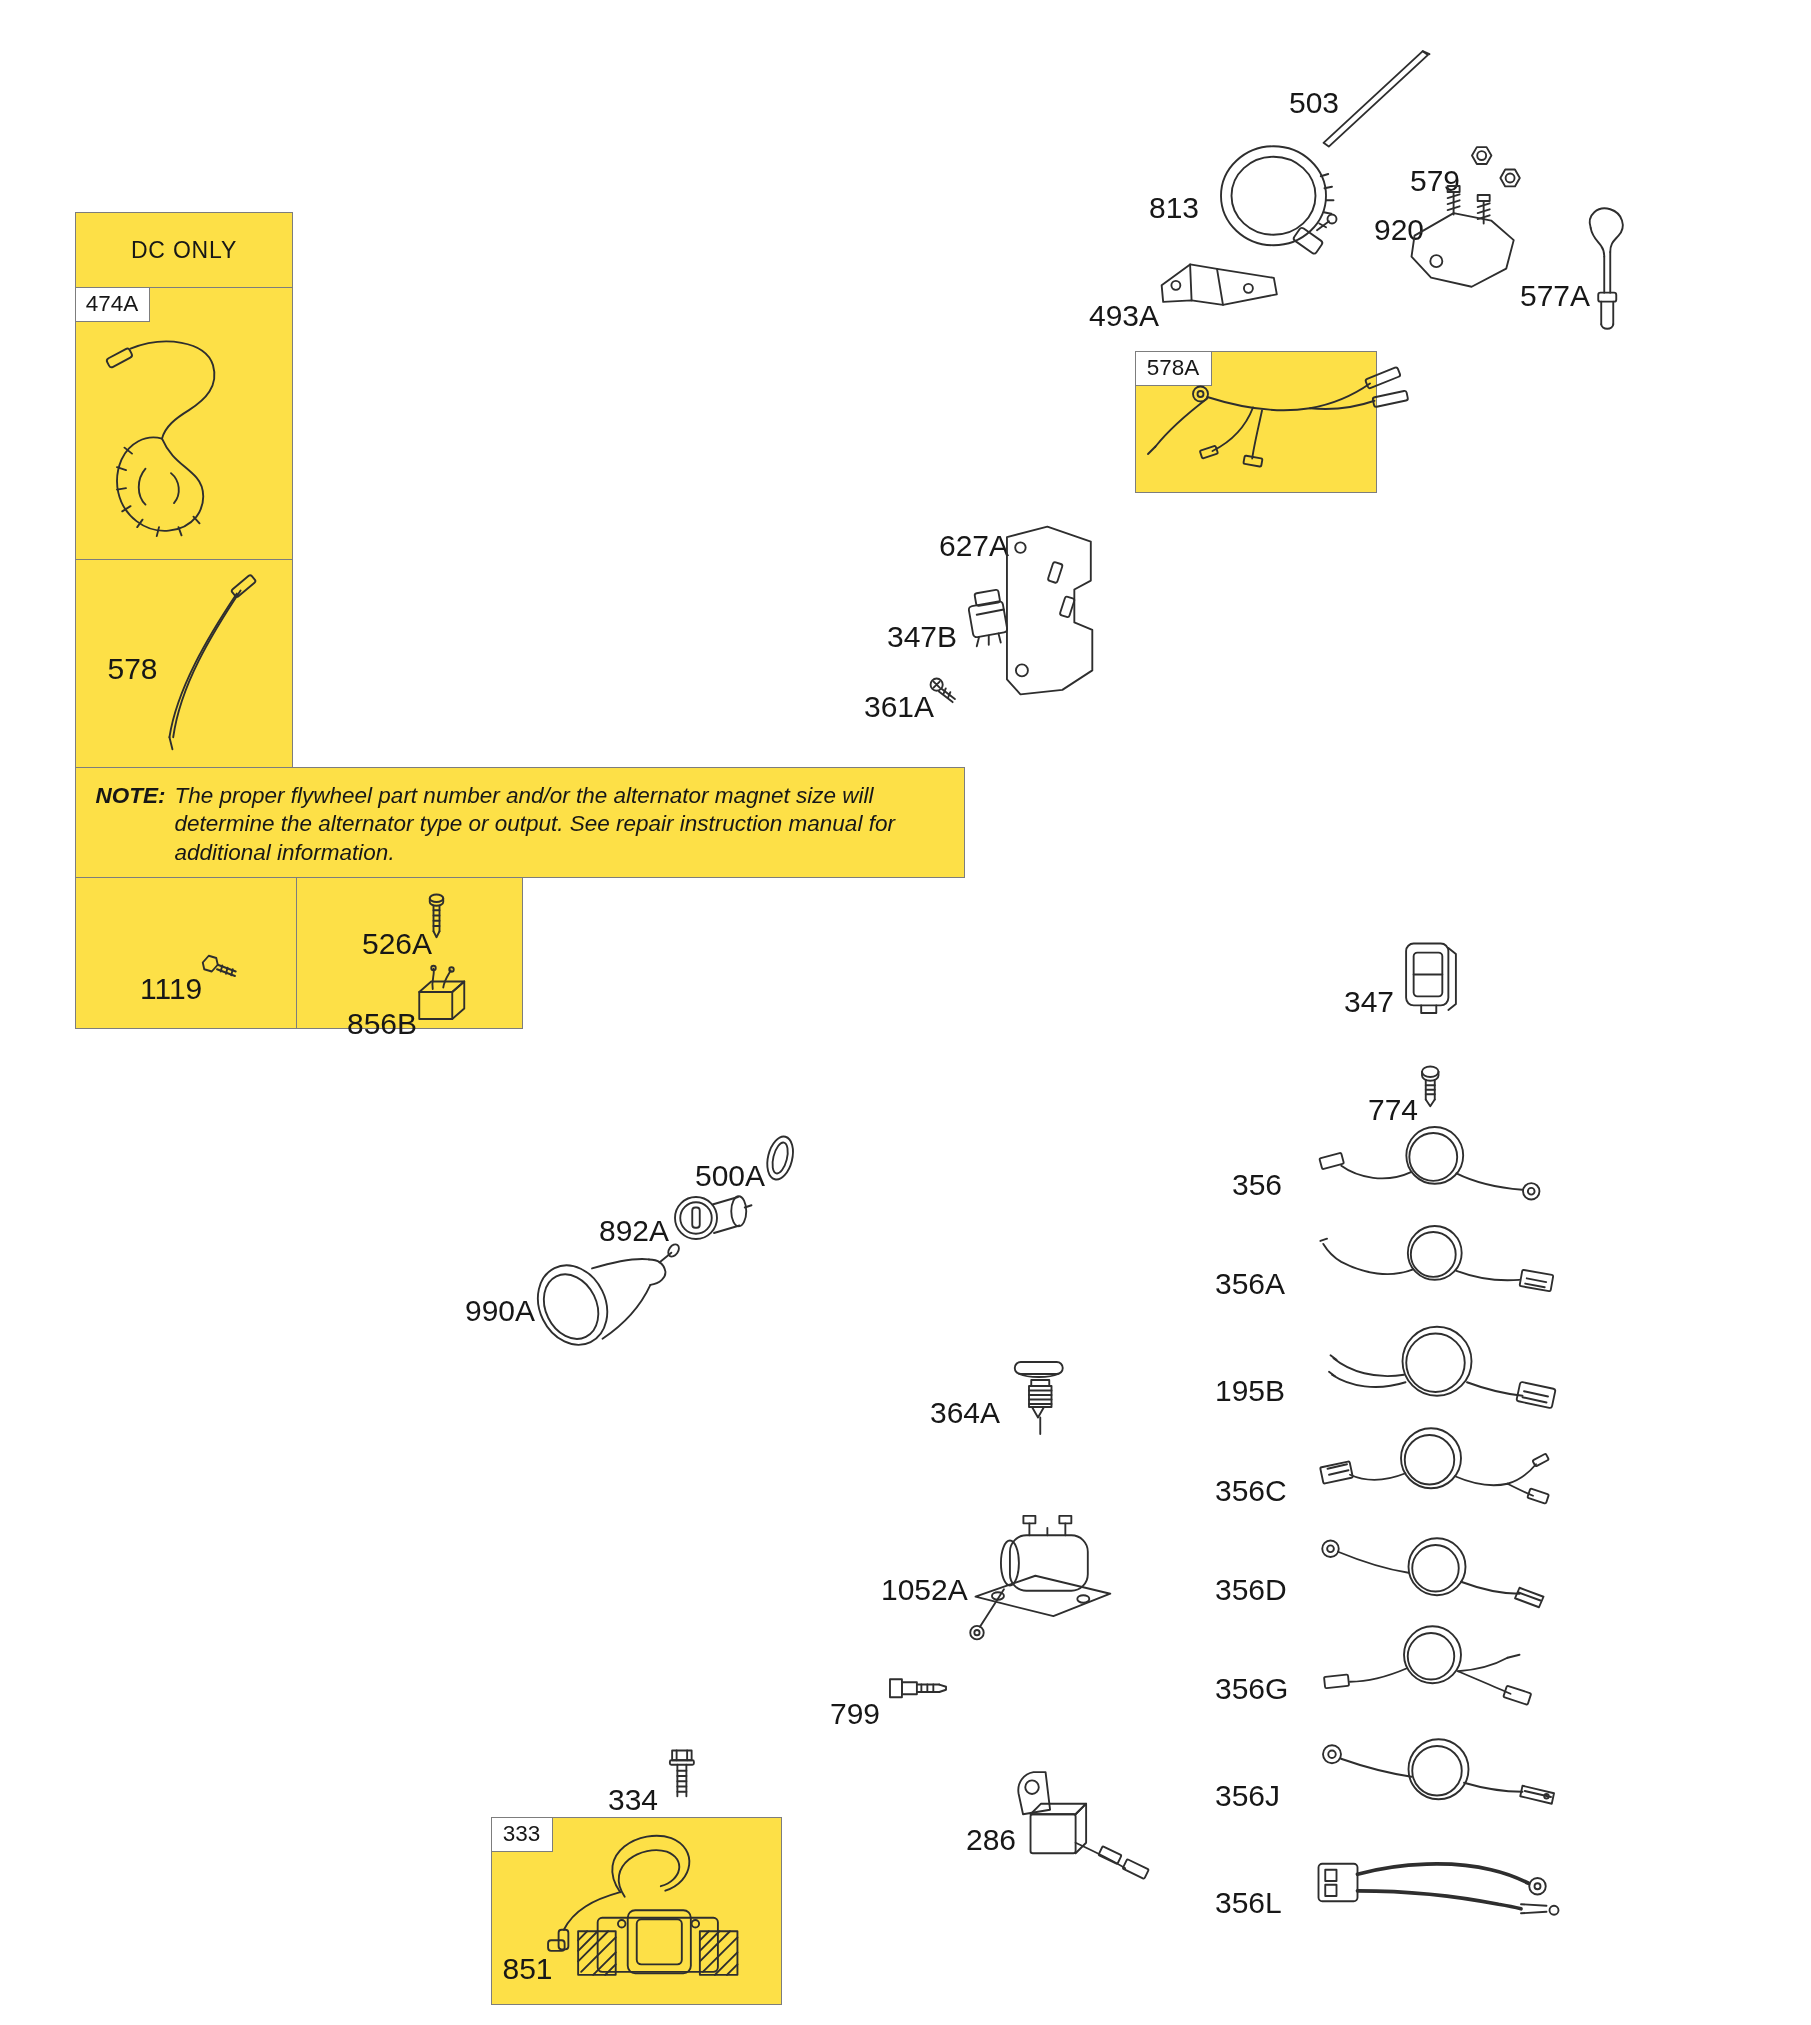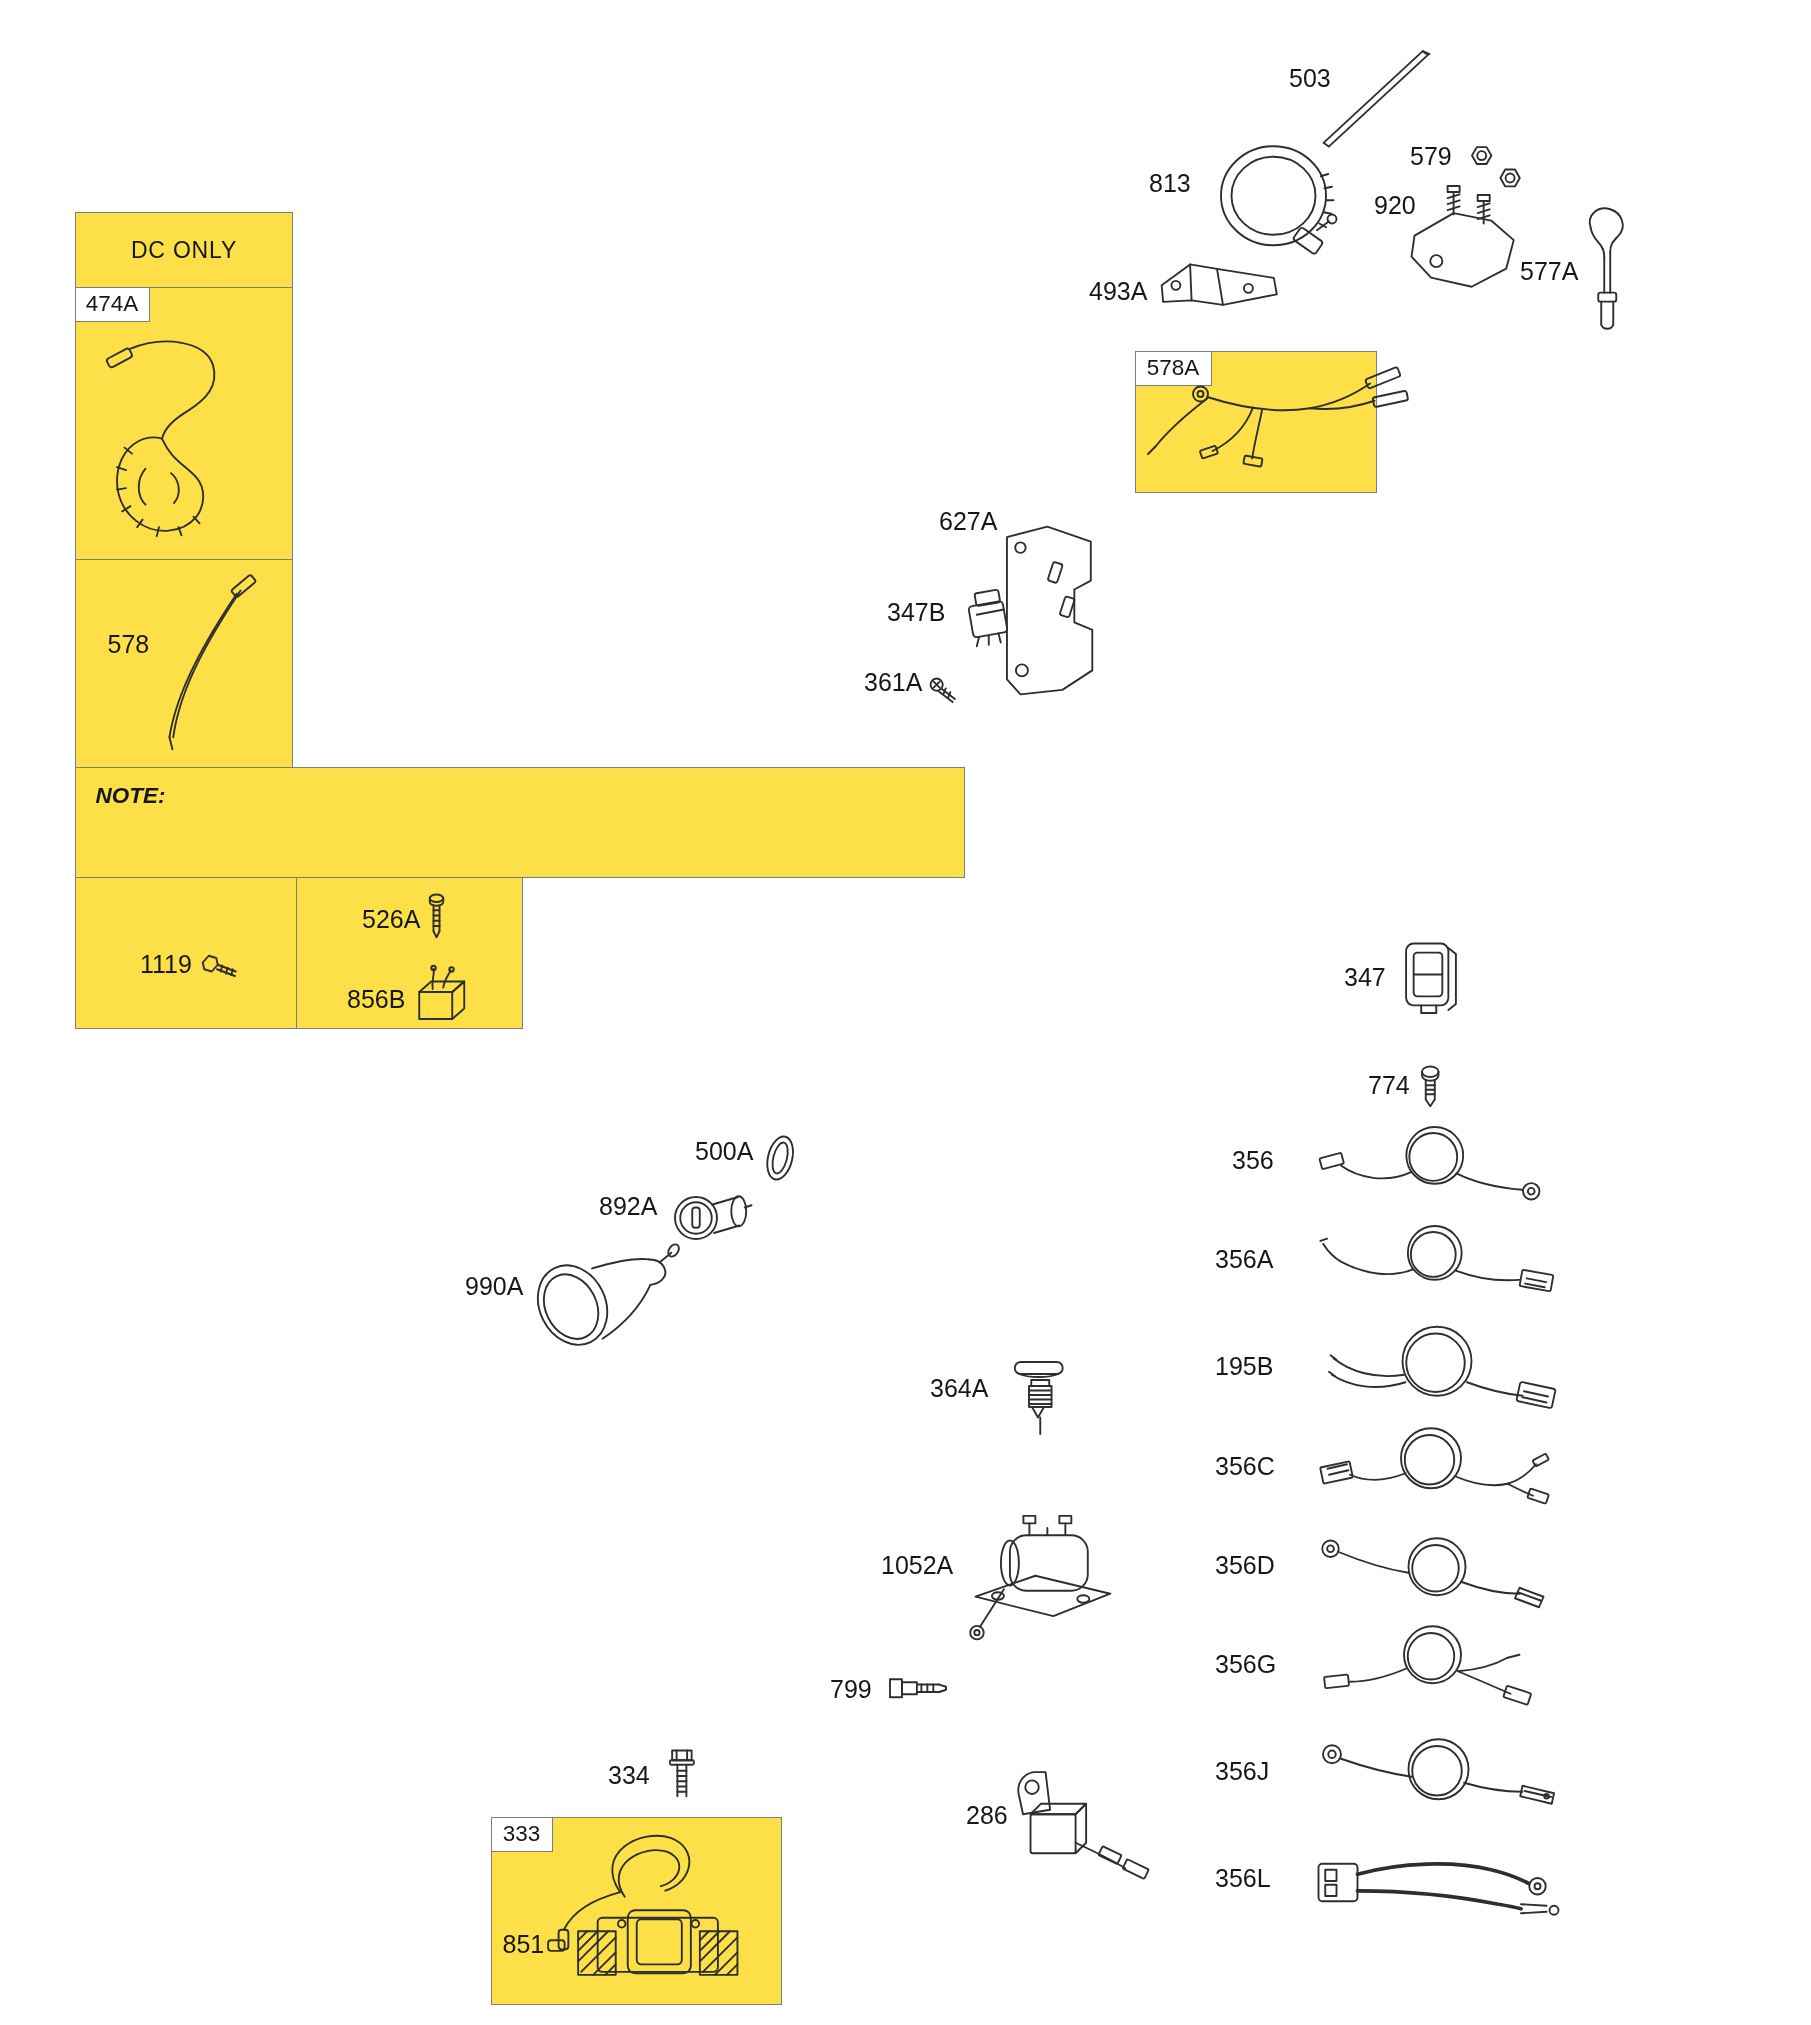--- a/index.html
+++ b/index.html
@@ -1,18 +1,18 @@
 <!DOCTYPE html>
 <html style="font-size:12px"><head>
 <meta charset="utf-8">
 <style>
   *{margin:0;padding:0;box-sizing:border-box;}
   body{width:1811px;height:2025px;background:#ffffff;font-family:"Liberation Sans",sans-serif;color:#171717;}
   .page{position:relative;width:1811px;height:2025px;overflow:hidden;background:#fff;}
-  .lbl{position:absolute;font-size:25px;line-height:25.5px;white-space:nowrap;color:#171717;}
+  .lbl{position:absolute;font-size:30px;line-height:25.5px;white-space:nowrap;color:#171717;margin-top:24px;}
   .box{position:absolute;border:1.5px solid #7d7d7d;background:#fde047;}
   .corner{position:absolute;top:-1.5px;left:-1.5px;border:1.5px solid #7d7d7d;background:#fff;display:flex;align-items:center;justify-content:center;font-size:22.5px;}
   .dc-header{position:absolute;left:0;top:0;width:100%;height:75px;border-bottom:1.5px solid #7d7d7d;display:flex;align-items:center;justify-content:center;font-size:23px;letter-spacing:0.8px;}
   .dc-cell{position:absolute;left:0;width:100%;}
   .dc-cell.mid{border-bottom:1.5px solid #7d7d7d;text-align:right;}
   .note-wrap{display:flex;gap:9px;padding:13.5px 19.5px;font-style:italic;font-size:22.5px;line-height:28.5px;}
   .note-prefix{font-weight:bold;white-space:nowrap;}
   .note-body{max-width:758px;}
   .art{position:absolute;overflow:visible;}
   .art *{stroke:#2e2e2e;stroke-width:2.5;fill:none;stroke-linecap:round;stroke-linejoin:round;}
@@ -47,20 +47,21 @@
         <path d="M136 34 C120 58 98 92 80 128 C62 164 50 200 46 226"></path>
         <path d="M141 30 C125 54 103 88 85 124 C67 160 55 198 51 226"></path>
         <path d="M46 226 l4 16"></path>
       </svg>
     </div>
   </div>
 
   <div class="box" style="left:75px;top:767px;width:890px;height:111px;">
     <div class="note-wrap">
       <span class="note-prefix">NOTE:</span>
+      <span class="note-body">The proper flywheel part number and/or the alternator magnet size will determine the alternator type or output. See repair instruction manual for additional information.</span>
     </div>
   </div>
 
   <div class="box" style="left:75px;top:877px;width:222px;height:152px;">
     <span class="lbl" style="left:64px;top:74px;">1119</span>
     <svg class="art" style="left:122px;top:71px;" width="44" height="31.5" viewBox="0 0 58 42">
       <path d="M6 18 l8 -9 10 3 2 9 -8 9 -10 -3 z"></path>
       <path d="M26 21 L50 30 M25 27 L49 36"></path>
       <path d="M32 22 l-2 8 M39 25 l-2 8 M46 27 l-2 8"></path>
     </svg>

